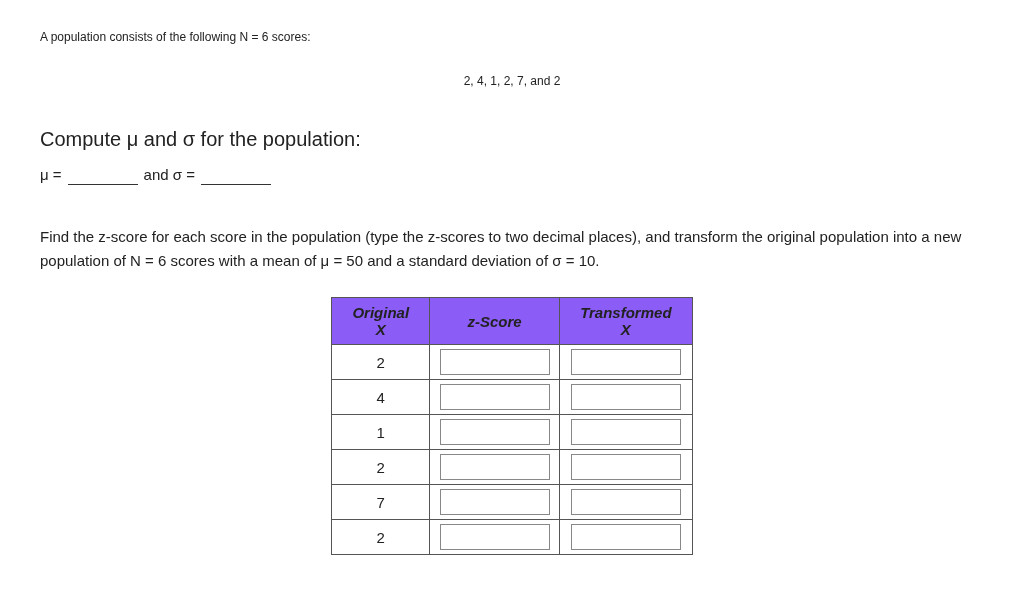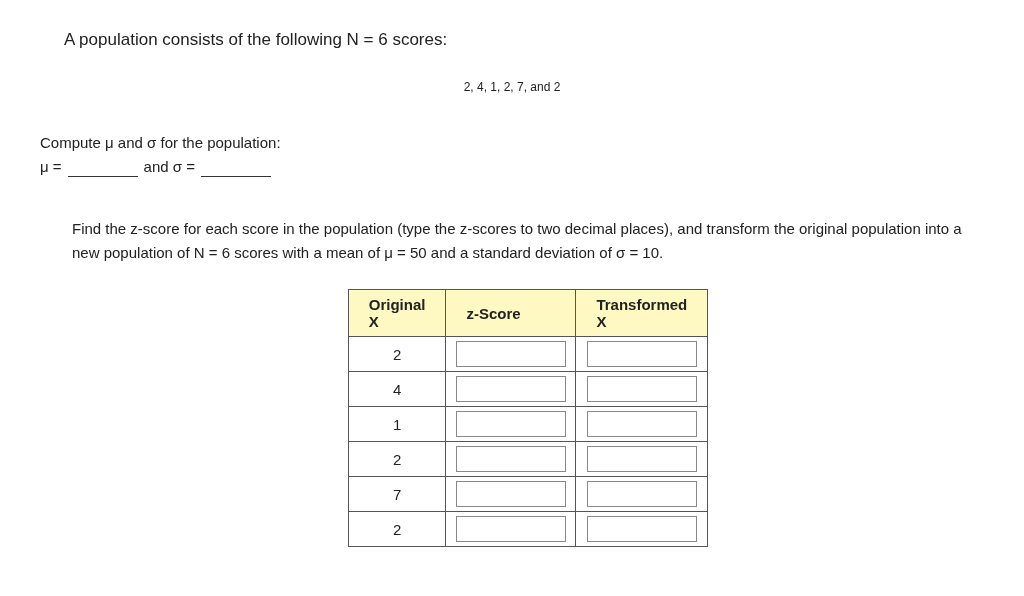--- a/index.html
+++ b/index.html
@@ -13,58 +13,56 @@
       font-family: Arial, sans-serif;
       font-size: 15px;
       color: #222222;
       width: 1024px;
       min-height: 596px;
       padding: 30px 40px;
     }
 
     .intro-line {
       margin-bottom: 30px;
-      font-size: 17px;
-      margin-left: 24px;
+      font-size: 12px;
     }
 
     .scores-line {
       text-align: center;
       margin-bottom: 40px;
       font-size: 12px;
     }
 
     .compute-section {
       margin-bottom: 40px;
     }
 
     .compute-section p {
-      margin-bottom: 4px;
-      font-size: 15px;
+      margin-bottom: 12px;
+      font-size: 20px;
     }
 
     .mu-sigma-line {
       display: flex;
       align-items: center;
       gap: 6px;
     }
 
     .underline-input {
       border: none;
       border-bottom: 1px solid #333;
       width: 70px;
       outline: none;
       font-size: 15px;
       background: transparent;
       padding: 2px 4px;
     }
 
     .find-section {
       margin-bottom: 30px;
-      margin-left: 32px;
     }
 
     .find-section p {
       font-size: 15px;
       line-height: 1.6;
       margin-bottom: 24px;
     }
 
     .table-wrapper {
       display: flex;
@@ -74,22 +72,23 @@
     table {
       border-collapse: collapse;
       border: 1px solid #555;
     }
 
     table th {
       padding: 6px 20px;
       font-weight: bold;
       font-size: 15px;
       border: 1px solid #555;
-      text-align: left;
-      background: #fef9c3;
+      text-align: center;
+      background: #8b5cf6;
+      font-style: italic;
     }
 
     table td {
       border: 1px solid #555;
       text-align: center;
       padding: 4px 10px;
       font-size: 15px;
     }
 
     .td-original {

